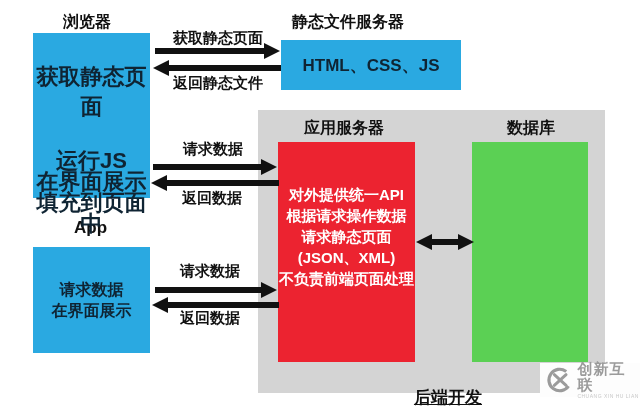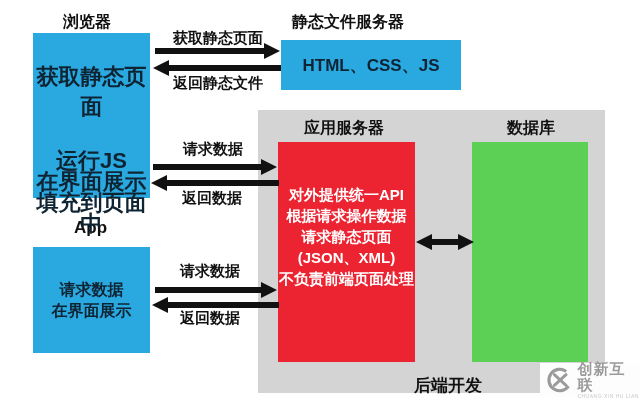--- a/index.html
+++ b/index.html
@@ -82,21 +82,21 @@
   <div class="box red-box">
     <div>对外提供统一API</div>
     <div>根据请求操作数据</div>
     <div>请求静态页面</div>
     <div>(JSON、XML)</div>
     <div>不负责前端页面处理</div>
   </div>
 
   <div class="box green-box"></div>
 
-  <div class="lbl t17" style="left:414px;top:374px;z-index:2;">后端开发</div>
+  <div class="lbl t17" style="left:414px;top:386px;z-index:2;text-decoration:underline;">后端开发</div>
 
   <div class="box blue app-box">
     <div>请求数据</div>
     <div>在界面展示</div>
   </div>
 
   <div class="alabel" style="left:168px;top:29px;width:100px;">获取静态页面</div>
   <div class="arrow" style="left:155px;top:43px;width:125px;">
     <div class="shaft"></div>
     <div class="head-r"></div>

